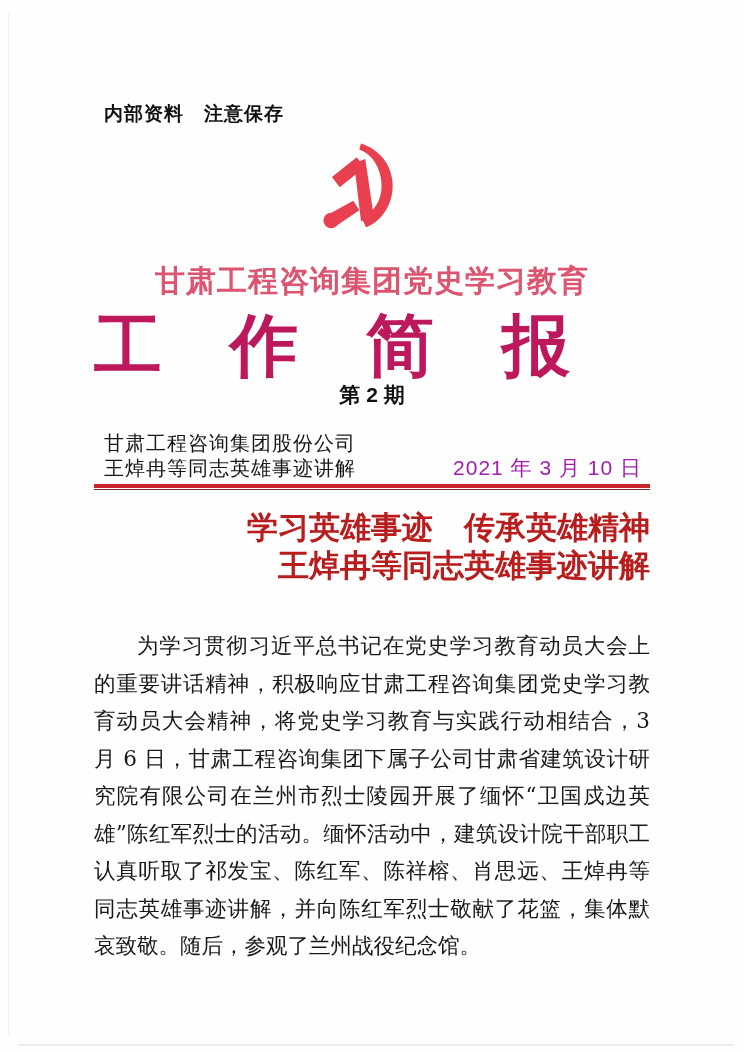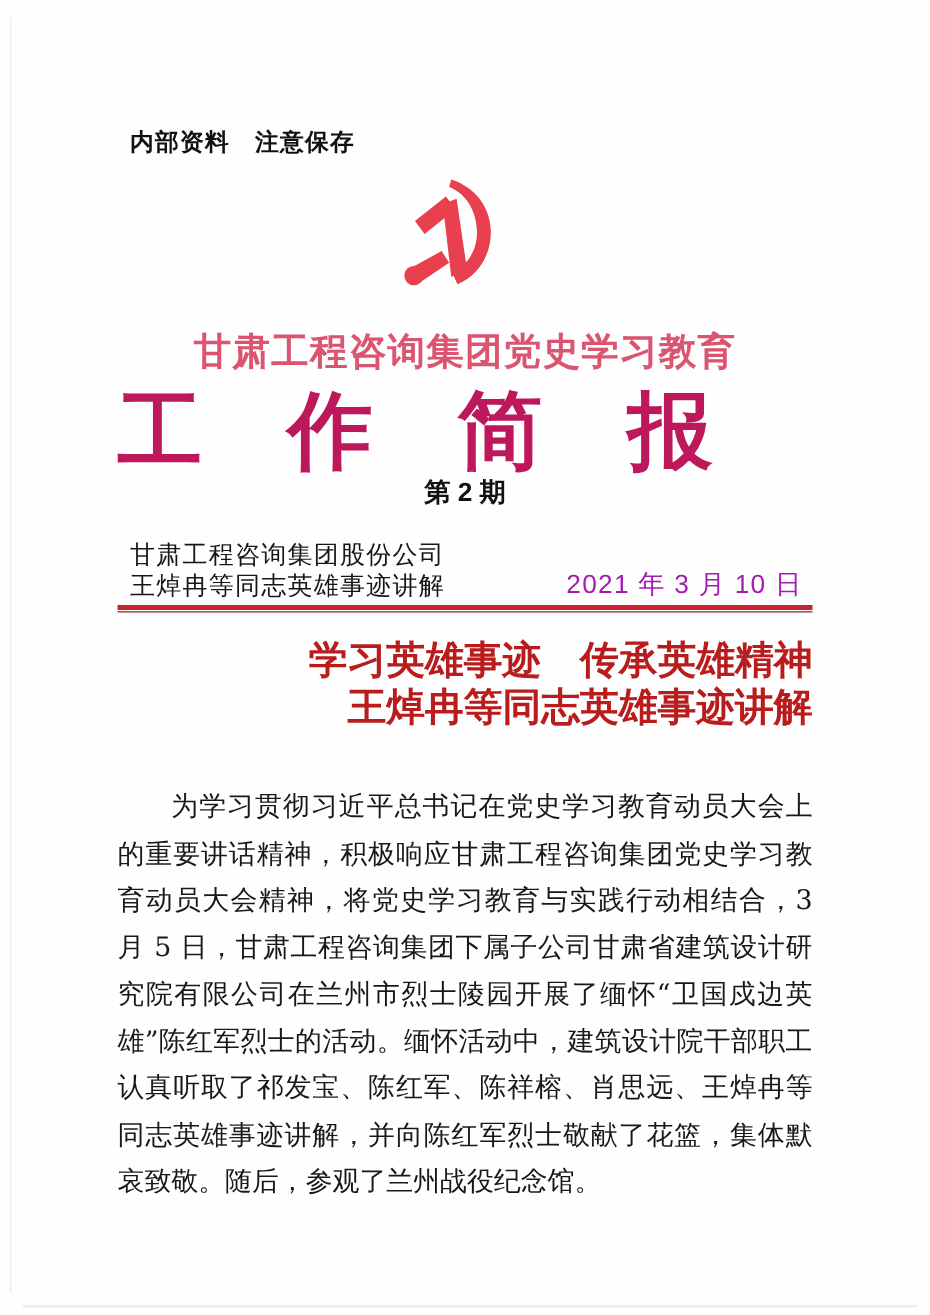--- a/index.html
+++ b/index.html
@@ -186,16 +186,16 @@
     </div>
 
     <div class="rule-red"></div>
     <div class="rule-dark"></div>
 
     <div class="article-title">
       <div>学习英雄事迹　传承英雄精神</div>
       <div>王焯冉等同志英雄事迹讲解</div>
     </div>
 
-    <p class="body-text">为学习贯彻习近平总书记在党史学习教育动员大会上的重要讲话精神，积极响应甘肃工程咨询集团党史学习教育动员大会精神，将党史学习教育与实践行动相结合，3 月 5 日，甘肃工程咨询集团下属子公司甘肃省建筑设计研究院有限公司在兰州市烈士陵园开展了缅怀“卫国戍边英雄”陈红军烈士的活动。缅怀活动中，建筑设计院干部职工认真听取了祁发宝、陈红军、陈祥榕、肖思远、王焯冉等同志英雄事迹讲解，并向陈红军烈士敬献了花篮，集体默哀致敬。随后，参观了兰州战役纪念馆。</p>
+    <p class="body-text">为学习贯彻习近平总书记在党史学习教育动员大会上的重要讲话精神，积极响应甘肃工程咨询集团党史学习教育动员大会精神，将党史学习教育与实践行动相结合，3 月 6 日，甘肃工程咨询集团下属子公司甘肃省建筑设计研究院有限公司在兰州市烈士陵园开展了缅怀“卫国戍边英雄”陈红军烈士的活动。缅怀活动中，建筑设计院干部职工认真听取了祁发宝、陈红军、陈祥榕、肖思远、王焯冉等同志英雄事迹讲解，并向陈红军烈士敬献了花篮，集体默哀致敬。随后，参观了兰州战役纪念馆。</p>
 
   </div>
 </div>
 
 </body></html>

